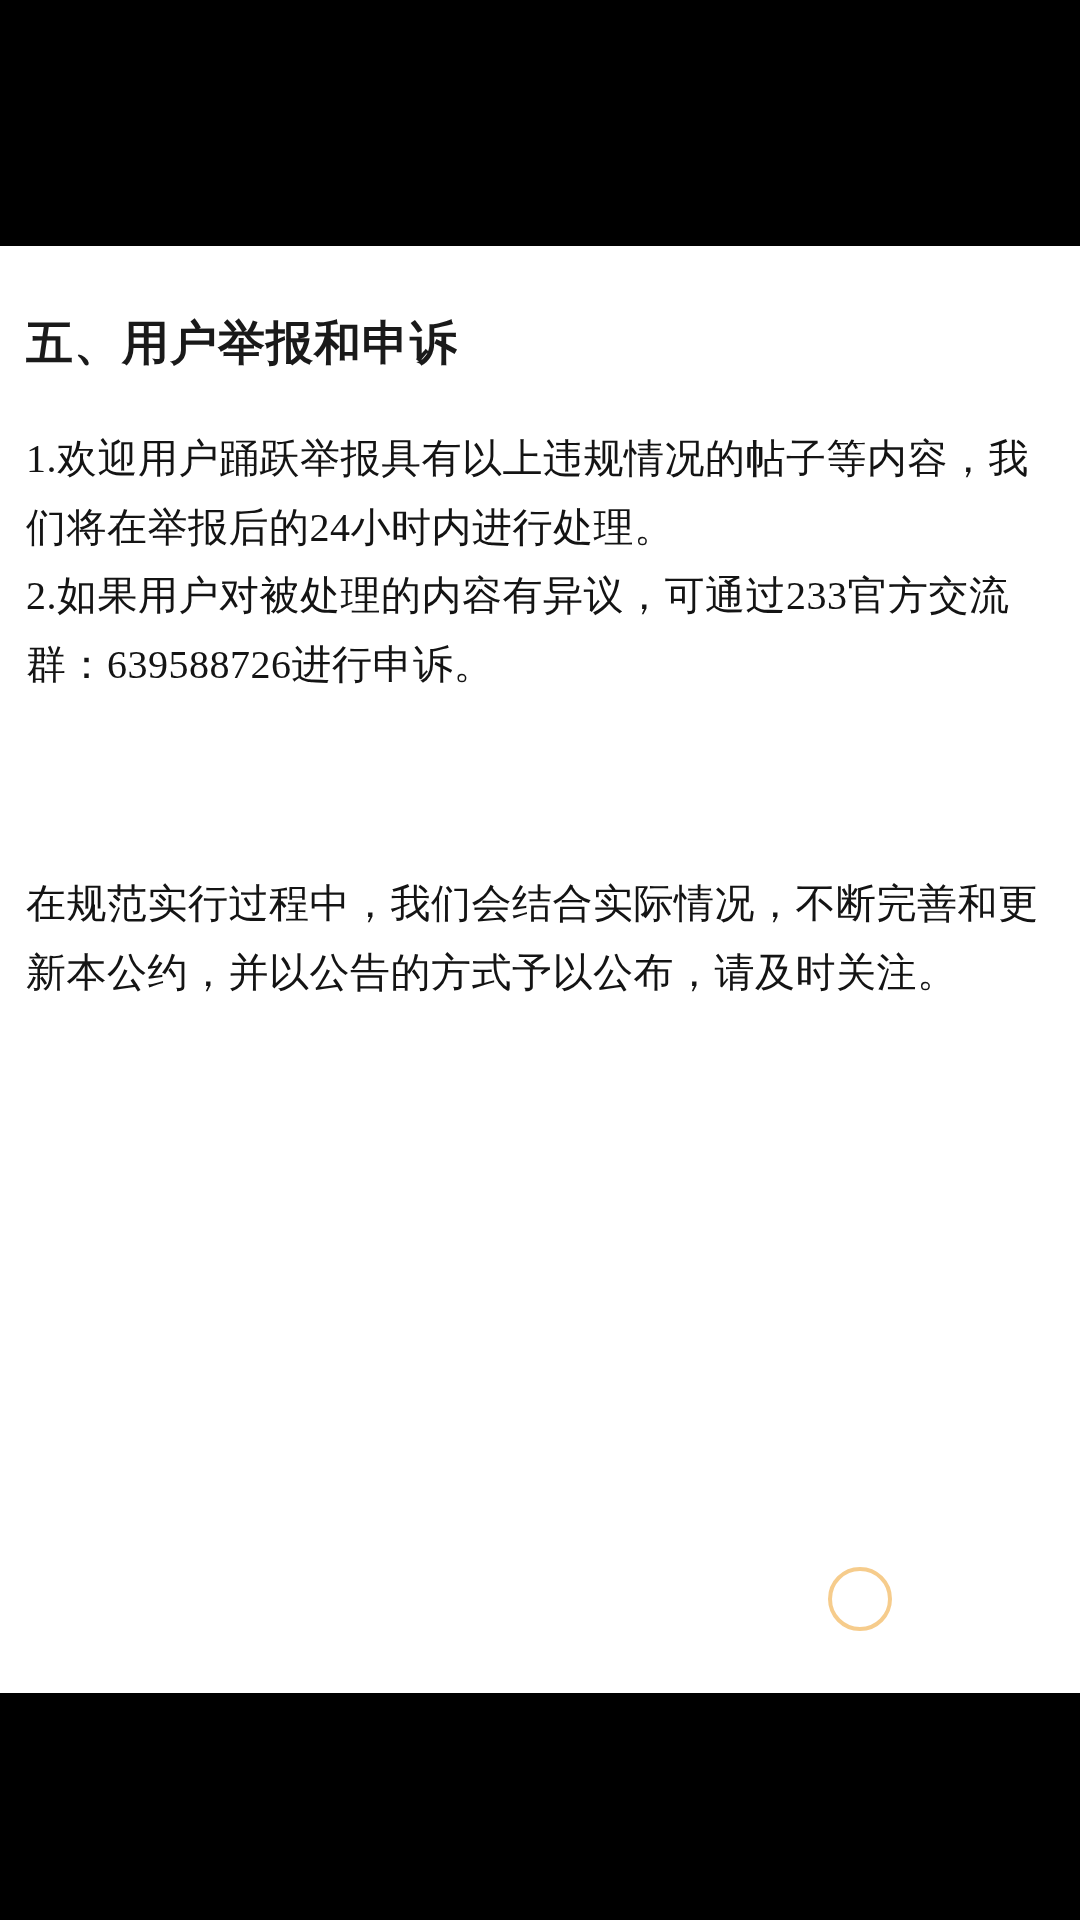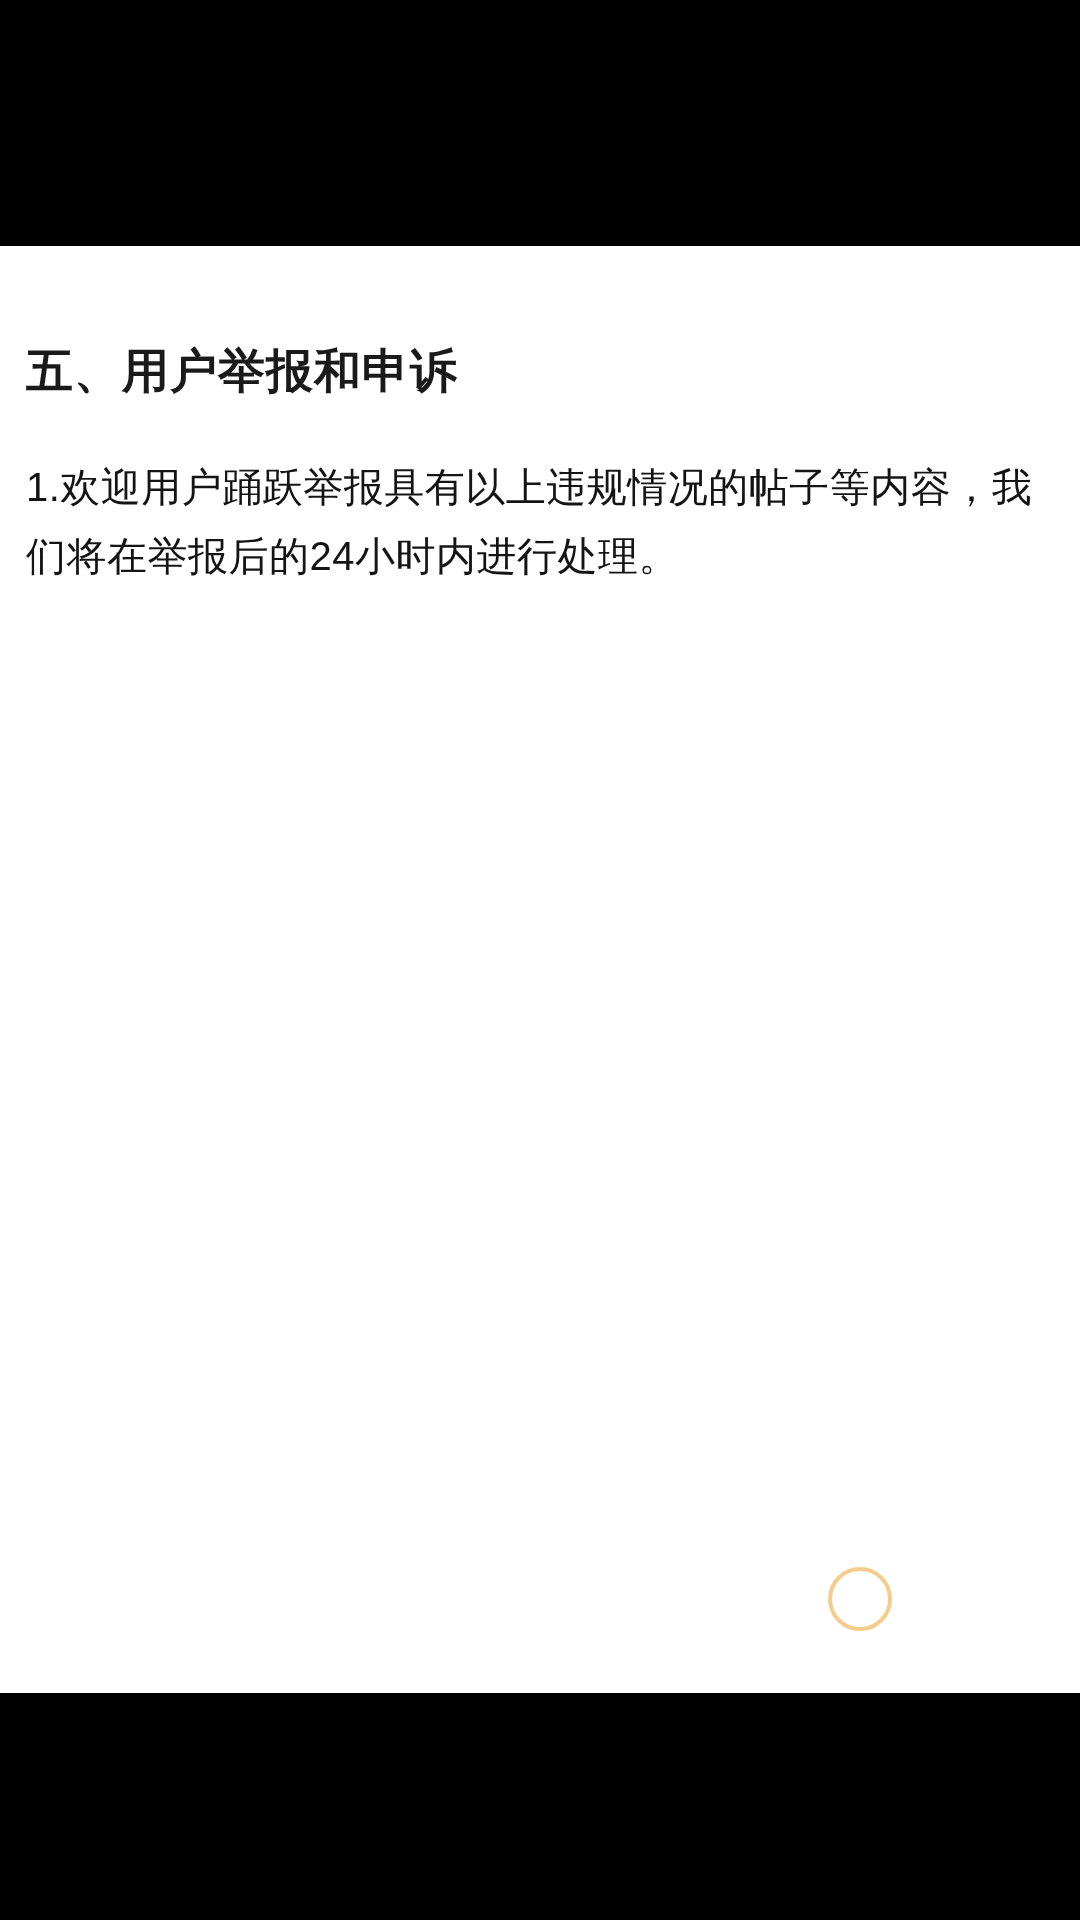--- a/index.html
+++ b/index.html
@@ -41,21 +41,21 @@
 
   
   .doc-page {
     position: absolute;
     top: 246px;
     left: 0;
     width: 1080px;
     height: 1447px;
     background: #ffffff;
     box-sizing: border-box;
-    padding: 96px 26px 0 26px;
+    padding: 68px 26px 0 26px;
     overflow: hidden;
   }
 
   .section {
     margin-bottom: 0;
   }
 
   .section-heading {
     font-size: 47px;
     font-weight: bold;
@@ -73,20 +73,21 @@
     margin: 0;
     word-break: break-all;
   }
 
   .gap-after-heading-1 { height: 52px; }
   .gap-between-sections { height: 120px; }
   .gap-after-heading-2 { height: 50px; }
 
   .para {
     margin: 0;
+    font-family: Liberation Serif, serif;
   }
 
   
   .loading-ring {
     position: absolute;
     right: 188px;
     bottom: 62px;
     width: 64px;
     height: 64px;
     border-radius: 50%;
@@ -101,26 +102,28 @@
 <div class="screen">
 
   <div class="letterbox-top"></div>
 
   <div class="doc-page">
 
     <div class="section">
       <h2 class="section-heading">五、用户举报和申诉</h2>
       <div class="gap-after-heading-1"></div>
       <p class="section-body para">1.欢迎用户踊跃举报具有以上违规情况的帖子等内容，我们将在举报后的24小时内进行处理。</p>
+      <p class="section-body para">2.如果用户对被处理的内容有异议，可通过233官方交流群：639588726进行申诉。</p>
     </div>
 
     <div class="gap-between-sections"></div>
 
     <div class="section">
       <div class="gap-after-heading-2"></div>
+      <p class="section-body para">在规范实行过程中，我们会结合实际情况，不断完善和更新本公约，并以公告的方式予以公布，请及时关注。</p>
     </div>
 
     <div class="loading-ring"></div>
 
   </div>
 
   <div class="letterbox-bottom"></div>
 
 </div>
 

